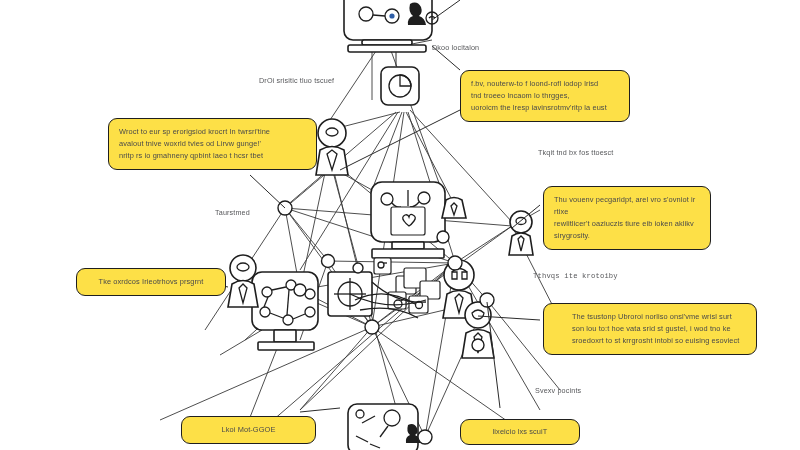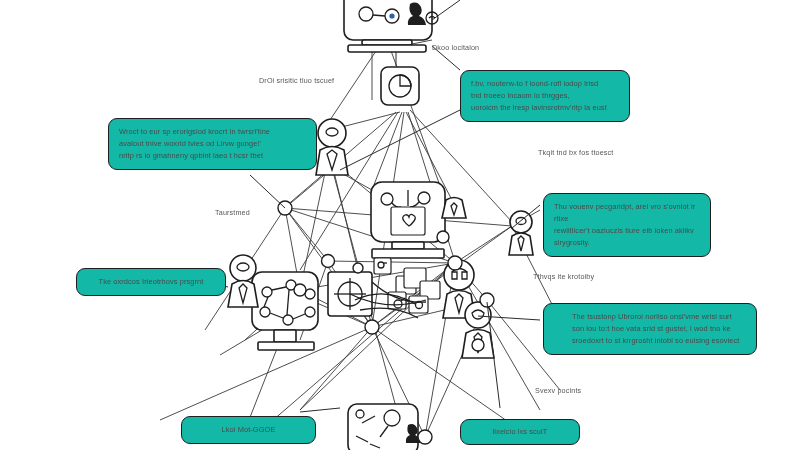--- a/index.html
+++ b/index.html
@@ -18,21 +18,21 @@
   .shape{stroke:#1e1e1e;stroke-width:1.6;fill:#ffffff;}
   .shape-thin{stroke:#222;stroke-width:1.2;fill:#fff;}
   .node-dot{stroke:#1e1e1e;stroke-width:1.4;fill:#ffffff;}
   .glyph{stroke:#1e1e1e;stroke-width:1.3;fill:none;}
   .glyph-fill{fill:#1e1e1e;stroke:none;}
   .accent-dot{fill:#2f5fa8;}
 
   .callout{
     position:absolute;
     box-sizing:border-box;
-    background:#14b8a6;
+    background:#fde047;
     border:1.4px solid #1f1f1f;
     border-radius:9px;
     padding:7px 10px;
     color:#4a4a4a;
     font-size:7.4px;
     line-height:1.62;
     letter-spacing:.1px;
     filter:blur(.18px);
   }
   .callout.single{
@@ -282,21 +282,21 @@
     <div class="cl-line">avalout tnive woxrld tvies od Lirvw gunge!'</div>
     <div class="cl-line">nritp rs io gmahneny qpbint laeo t hcsr tbet</div>
   </div>
 
   <div class="callout" style="left:460px; top:70px; width:170px;">
     <div class="cl-line">f.bv, nouterw-to f loond-rofl iodop lrisd</div>
     <div class="cl-line">tnd troeeo lncaom lo thrgges,</div>
     <div class="cl-line">uoroicm the lresp iavinsrotmv'ritp la eust</div>
   </div>
 
-  <div class="callout" style="left:543px; top:186px; width:168px;margin-top:7px;">
+  <div class="callout" style="left:543px; top:186px; width:168px;">
     <div class="cl-line">Thu vouenv pecgaridpt, arel vro s'ovniot ir rtixe</div>
     <div class="cl-line">rewlitlicer't oaziuczis tiure eib ioken aklikv</div>
     <div class="cl-line">sirygrosity.</div>
   </div>
 
   <div class="callout" style="left:543px; top:303px; width:214px;padding-left:28px;">
     <div class="cl-line">The tsustonp Ubroroi norliso onsl'vme wrisl surt</div>
     <div class="cl-line">son lou to:t hoe vata srid st gustel, i wod tno ke</div>
     <div class="cl-line">sroedoxrt to st krrgrosht intobi so euising esoviect</div>
   </div>
@@ -310,17 +310,17 @@
   </div>
 
   <div class="callout single" style="left:181px; top:416px; width:135px; height:28px;">
     <div class="cl-line">Lkoi Mot-GGOE</div>
   </div>
 
   <div class="floatlabel" style="left:432px; top:43px;">Dkoo locitalon</div>
   <div class="floatlabel" style="left:259px; top:76px;">DrOi srisitic tluo tscuef</div>
   <div class="floatlabel" style="left:538px; top:148px;">Tkqit tnd bx fos ttoesct</div>
   <div class="floatlabel" style="left:215px; top:208px;">Taurstmed</div>
-  <div class="floatlabel" style="left:533px; top:272px;">Tthvqs ite krotoiby</div>
+  <div class="floatlabel" style="left:533px; top:272px;font-family:Liberation Mono, monospace;">Tthvqs ite krotoiby</div>
   <div class="floatlabel" style="left:295px; top:424px;margin-top:28px;">Stost treast</div>
   <div class="floatlabel" style="left:535px; top:386px;">Svexv pocints</div>
 
 </div>
 
 </body></html>

